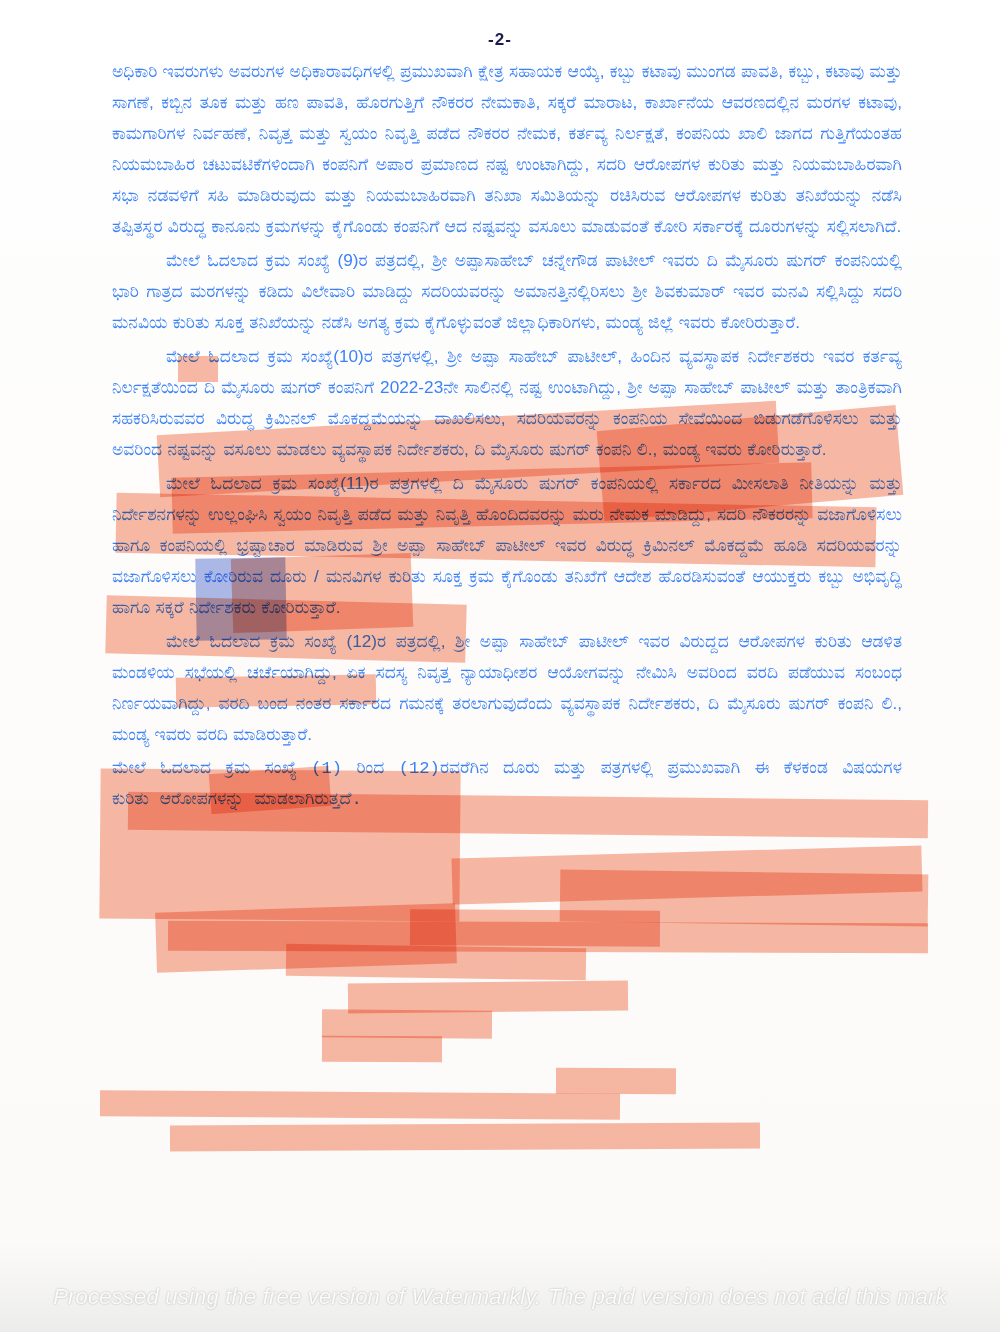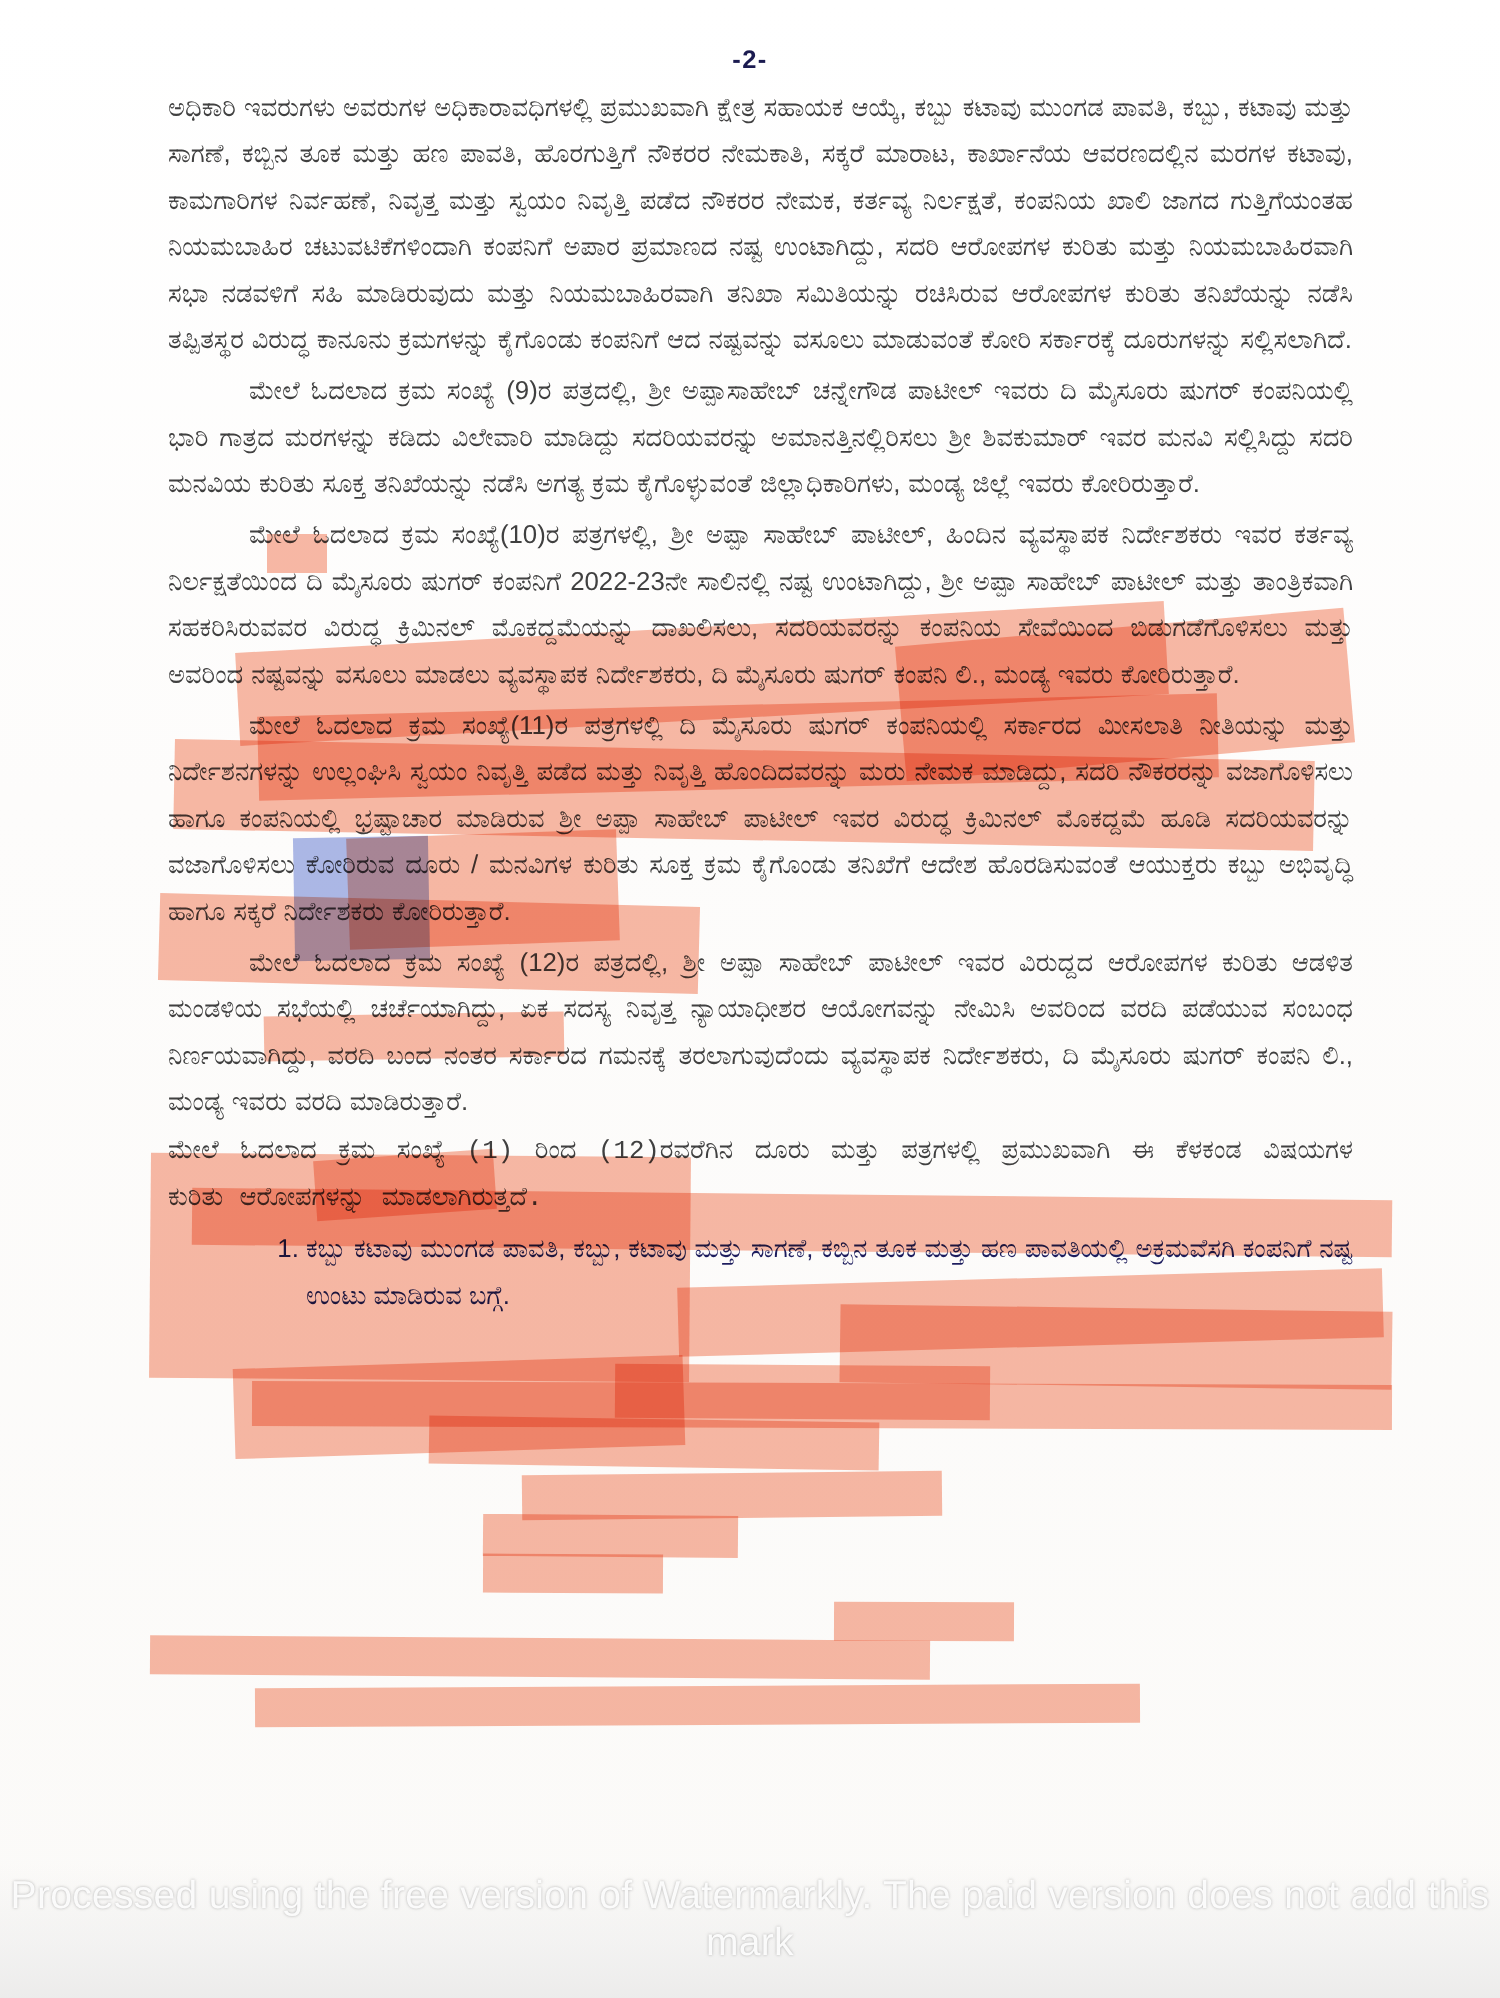--- a/index.html
+++ b/index.html
@@ -42,21 +42,21 @@
   .content {
     position: absolute;
     top: 56px;
     left: 112px;
     width: 790px;
   }
   p.para {
     margin: 0 0 3px 0;
     font-size: 17.2px;
     line-height: 31px;
-    color: #404040;
+    color: #3b82f6;
     text-align: justify;
     text-justify: inter-word;
     word-spacing: 0.5px;
   }
   p.indent {
     text-indent: 54px;
   }
   p.tight {
     margin-bottom: 0;
     font-family: Liberation Mono, monospace;
@@ -112,25 +112,26 @@
   #mark-21 { left: 556px; top: 1068px; width: 120px; height: 26px; transform: rotate(0.2deg); }
   #mark-22 { left: 600px; top: 418px; width: 300px; height: 90px; transform: rotate(-5deg); }
   #mark-23 { left: 178px; top: 356px; width: 40px; height: 26px; transform: rotate(0deg); }
 
   .watermark {
     position: absolute;
     left: 0;
     right: 0;
     bottom: 22px;
     text-align: center;
-    font-size: 26px;
+    font-size: 22px;
     color: rgba(255,255,255,0.92);
     text-shadow: 0 0 2px rgba(120,120,120,0.55);
     letter-spacing: 0.2px;
     font-family: "Liberation Sans", sans-serif;
+    font-style: italic;
   }
   .wm-band {
     position: absolute;
     left: 0;
     right: 0;
     bottom: 0;
     height: 90px;
     background: linear-gradient(180deg, rgba(245,245,245,0) 0%, rgba(236,236,236,0.55) 60%, rgba(230,230,230,0.7) 100%);
     pointer-events: none;
   }
@@ -143,23 +144,20 @@
 
   <div class="page-number">-2-</div>
 
   <div class="content">
     <p class="para">ಅಧಿಕಾರಿ ಇವರುಗಳು ಅವರುಗಳ ಅಧಿಕಾರಾವಧಿಗಳಲ್ಲಿ ಪ್ರಮುಖವಾಗಿ ಕ್ಷೇತ್ರ ಸಹಾಯಕ ಆಯ್ಕೆ, ಕಬ್ಬು ಕಟಾವು ಮುಂಗಡ ಪಾವತಿ, ಕಬ್ಬು, ಕಟಾವು ಮತ್ತು ಸಾಗಣೆ, ಕಬ್ಬಿನ ತೂಕ ಮತ್ತು ಹಣ ಪಾವತಿ, ಹೊರಗುತ್ತಿಗೆ ನೌಕರರ ನೇಮಕಾತಿ, ಸಕ್ಕರೆ ಮಾರಾಟ, ಕಾರ್ಖಾನೆಯ ಆವರಣದಲ್ಲಿನ ಮರಗಳ ಕಟಾವು, ಕಾಮಗಾರಿಗಳ ನಿರ್ವಹಣೆ, ನಿವೃತ್ತ ಮತ್ತು ಸ್ವಯಂ ನಿವೃತ್ತಿ ಪಡೆದ ನೌಕರರ ನೇಮಕ, ಕರ್ತವ್ಯ ನಿರ್ಲಕ್ಷತೆ, ಕಂಪನಿಯ ಖಾಲಿ ಜಾಗದ ಗುತ್ತಿಗೆಯಂತಹ ನಿಯಮಬಾಹಿರ ಚಟುವಟಿಕೆಗಳಿಂದಾಗಿ ಕಂಪನಿಗೆ ಅಪಾರ ಪ್ರಮಾಣದ ನಷ್ಟ ಉಂಟಾಗಿದ್ದು, ಸದರಿ ಆರೋಪಗಳ ಕುರಿತು ಮತ್ತು ನಿಯಮಬಾಹಿರವಾಗಿ ಸಭಾ ನಡವಳಿಗೆ ಸಹಿ ಮಾಡಿರುವುದು ಮತ್ತು ನಿಯಮಬಾಹಿರವಾಗಿ ತನಿಖಾ ಸಮಿತಿಯನ್ನು ರಚಿಸಿರುವ ಆರೋಪಗಳ ಕುರಿತು ತನಿಖೆಯನ್ನು ನಡೆಸಿ ತಪ್ಪಿತಸ್ಥರ ವಿರುದ್ಧ ಕಾನೂನು ಕ್ರಮಗಳನ್ನು ಕೈಗೊಂಡು ಕಂಪನಿಗೆ ಆದ ನಷ್ಟವನ್ನು ವಸೂಲು ಮಾಡುವಂತೆ ಕೋರಿ ಸರ್ಕಾರಕ್ಕೆ ದೂರುಗಳನ್ನು ಸಲ್ಲಿಸಲಾಗಿದೆ.</p>
     <p class="para indent">ಮೇಲೆ ಓದಲಾದ ಕ್ರಮ ಸಂಖ್ಯೆ (9)ರ ಪತ್ರದಲ್ಲಿ, ಶ್ರೀ ಅಪ್ಪಾಸಾಹೇಬ್ ಚನ್ನೇಗೌಡ ಪಾಟೀಲ್ ಇವರು ದಿ ಮೈಸೂರು ಷುಗರ್ ಕಂಪನಿಯಲ್ಲಿ ಭಾರಿ ಗಾತ್ರದ ಮರಗಳನ್ನು ಕಡಿದು ವಿಲೇವಾರಿ ಮಾಡಿದ್ದು ಸದರಿಯವರನ್ನು ಅಮಾನತ್ತಿನಲ್ಲಿರಿಸಲು ಶ್ರೀ ಶಿವಕುಮಾರ್ ಇವರ ಮನವಿ ಸಲ್ಲಿಸಿದ್ದು ಸದರಿ ಮನವಿಯ ಕುರಿತು ಸೂಕ್ತ ತನಿಖೆಯನ್ನು ನಡೆಸಿ ಅಗತ್ಯ ಕ್ರಮ ಕೈಗೊಳ್ಳುವಂತೆ ಜಿಲ್ಲಾಧಿಕಾರಿಗಳು, ಮಂಡ್ಯ ಜಿಲ್ಲೆ ಇವರು ಕೋರಿರುತ್ತಾರೆ.</p>
     <p class="para indent">ಮೇಲೆ ಓದಲಾದ ಕ್ರಮ ಸಂಖ್ಯೆ(10)ರ ಪತ್ರಗಳಲ್ಲಿ, ಶ್ರೀ ಅಪ್ಪಾ ಸಾಹೇಬ್ ಪಾಟೀಲ್, ಹಿಂದಿನ ವ್ಯವಸ್ಥಾಪಕ ನಿರ್ದೇಶಕರು ಇವರ ಕರ್ತವ್ಯ ನಿರ್ಲಕ್ಷತೆಯಿಂದ ದಿ ಮೈಸೂರು ಷುಗರ್ ಕಂಪನಿಗೆ 2022-23ನೇ ಸಾಲಿನಲ್ಲಿ ನಷ್ಟ ಉಂಟಾಗಿದ್ದು, ಶ್ರೀ ಅಪ್ಪಾ ಸಾಹೇಬ್ ಪಾಟೀಲ್ ಮತ್ತು ತಾಂತ್ರಿಕವಾಗಿ ಸಹಕರಿಸಿರುವವರ ವಿರುದ್ಧ ಕ್ರಿಮಿನಲ್ ಮೊಕದ್ದಮೆಯನ್ನು ದಾಖಲಿಸಲು, ಸದರಿಯವರನ್ನು ಕಂಪನಿಯ ಸೇವೆಯಿಂದ ಬಿಡುಗಡೆಗೊಳಿಸಲು ಮತ್ತು ಅವರಿಂದ ನಷ್ಟವನ್ನು ವಸೂಲು ಮಾಡಲು ವ್ಯವಸ್ಥಾಪಕ ನಿರ್ದೇಶಕರು, ದಿ ಮೈಸೂರು ಷುಗರ್ ಕಂಪನಿ ಲಿ., ಮಂಡ್ಯ ಇವರು ಕೋರಿರುತ್ತಾರೆ.</p>
     <p class="para indent">ಮೇಲೆ ಓದಲಾದ ಕ್ರಮ ಸಂಖ್ಯೆ(11)ರ ಪತ್ರಗಳಲ್ಲಿ ದಿ ಮೈಸೂರು ಷುಗರ್ ಕಂಪನಿಯಲ್ಲಿ ಸರ್ಕಾರದ ಮೀಸಲಾತಿ ನೀತಿಯನ್ನು ಮತ್ತು ನಿರ್ದೇಶನಗಳನ್ನು ಉಲ್ಲಂಘಿಸಿ ಸ್ವಯಂ ನಿವೃತ್ತಿ ಪಡೆದ ಮತ್ತು ನಿವೃತ್ತಿ ಹೊಂದಿದವರನ್ನು ಮರು ನೇಮಕ ಮಾಡಿದ್ದು, ಸದರಿ ನೌಕರರನ್ನು ವಜಾಗೊಳಿಸಲು ಹಾಗೂ ಕಂಪನಿಯಲ್ಲಿ ಭ್ರಷ್ಟಾಚಾರ ಮಾಡಿರುವ ಶ್ರೀ ಅಪ್ಪಾ ಸಾಹೇಬ್ ಪಾಟೀಲ್ ಇವರ ವಿರುದ್ಧ ಕ್ರಿಮಿನಲ್ ಮೊಕದ್ದಮೆ ಹೂಡಿ ಸದರಿಯವರನ್ನು ವಜಾಗೊಳಿಸಲು ಕೋರಿರುವ ದೂರು / ಮನವಿಗಳ ಕುರಿತು ಸೂಕ್ತ ಕ್ರಮ ಕೈಗೊಂಡು ತನಿಖೆಗೆ ಆದೇಶ ಹೊರಡಿಸುವಂತೆ ಆಯುಕ್ತರು ಕಬ್ಬು ಅಭಿವೃದ್ಧಿ ಹಾಗೂ ಸಕ್ಕರೆ ನಿರ್ದೇಶಕರು ಕೋರಿರುತ್ತಾರೆ.</p>
     <p class="para indent">ಮೇಲೆ ಓದಲಾದ ಕ್ರಮ ಸಂಖ್ಯೆ (12)ರ ಪತ್ರದಲ್ಲಿ, ಶ್ರೀ ಅಪ್ಪಾ ಸಾಹೇಬ್ ಪಾಟೀಲ್ ಇವರ ವಿರುದ್ದದ ಆರೋಪಗಳ ಕುರಿತು ಆಡಳಿತ ಮಂಡಳಿಯ ಸಭೆಯಲ್ಲಿ ಚರ್ಚೆಯಾಗಿದ್ದು, ಏಕ ಸದಸ್ಯ ನಿವೃತ್ತ ನ್ಯಾಯಾಧೀಶರ ಆಯೋಗವನ್ನು ನೇಮಿಸಿ ಅವರಿಂದ ವರದಿ ಪಡೆಯುವ ಸಂಬಂಧ ನಿರ್ಣಯವಾಗಿದ್ದು, ವರದಿ ಬಂದ ನಂತರ ಸರ್ಕಾರದ ಗಮನಕ್ಕೆ ತರಲಾಗುವುದೆಂದು ವ್ಯವಸ್ಥಾಪಕ ನಿರ್ದೇಶಕರು, ದಿ ಮೈಸೂರು ಷುಗರ್ ಕಂಪನಿ ಲಿ., ಮಂಡ್ಯ ಇವರು ವರದಿ ಮಾಡಿರುತ್ತಾರೆ.</p>
     <p class="para tight">ಮೇಲೆ ಓದಲಾದ ಕ್ರಮ ಸಂಖ್ಯೆ (1) ರಿಂದ (12)ರವರೆಗಿನ ದೂರು ಮತ್ತು ಪತ್ರಗಳಲ್ಲಿ ಪ್ರಮುಖವಾಗಿ ಈ ಕೆಳಕಂಡ ವಿಷಯಗಳ ಕುರಿತು ಆರೋಪಗಳನ್ನು ಮಾಡಲಾಗಿರುತ್ತದೆ.</p>
-    <ol class="numbered">
-      <li>ಕಬ್ಬು ಕಟಾವು ಮುಂಗಡ ಪಾವತಿ, ಕಬ್ಬು, ಕಟಾವು ಮತ್ತು ಸಾಗಣೆ, ಕಬ್ಬಿನ ತೂಕ ಮತ್ತು ಹಣ ಪಾವತಿಯಲ್ಲಿ ಅಕ್ರಮವೆಸಗಿ ಕಂಪನಿಗೆ ನಷ್ಟ ಉಂಟು ಮಾಡಿರುವ ಬಗ್ಗೆ.</li>
-    </ol>
   </div>
 
   <div class="marks">
     <div class="mark m-orange" id="mark-22"></div>
     <div class="mark m-orange" id="mark-23"></div>
     <div class="mark m-orange" id="mark-1"></div>
     <div class="mark m-orange" id="mark-2"></div>
     <div class="mark m-orange" id="mark-3"></div>
     <div class="mark m-orange" id="mark-4"></div>
     <div class="mark m-blue" id="mark-blue"></div>

